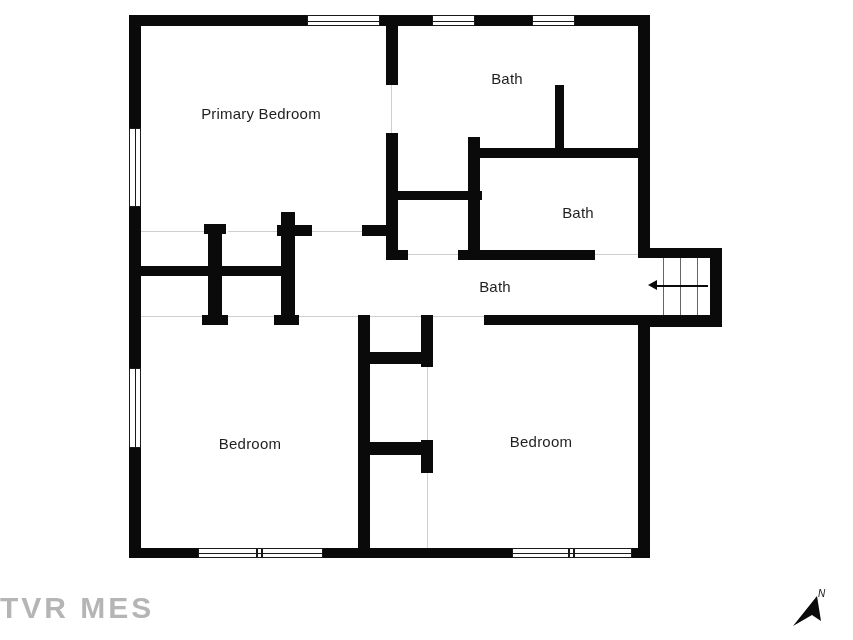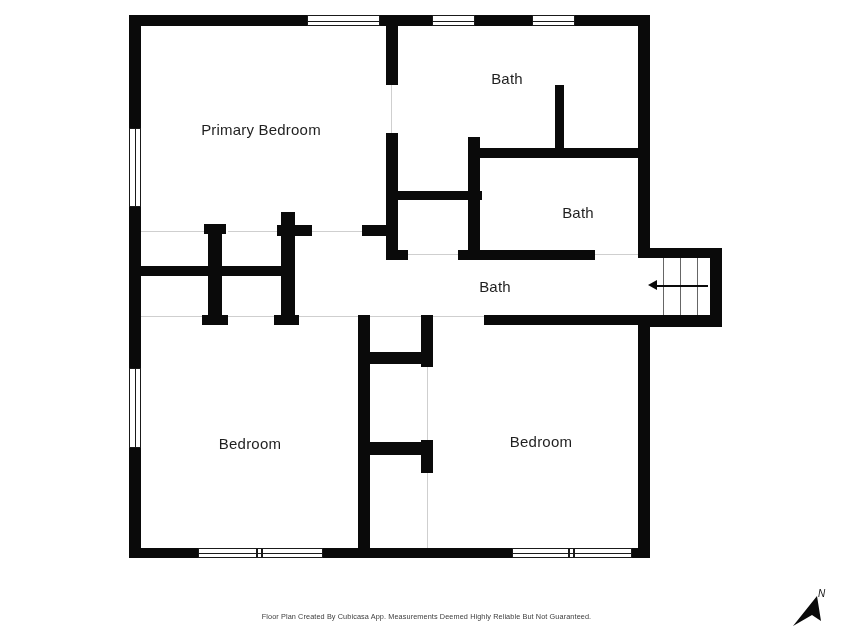--- a/index.html
+++ b/index.html
@@ -95,31 +95,31 @@
       <div class="doorline" style="left: 299px; top: 316px; width: 59px; height: 1px;"></div>
       <div class="doorline" style="left: 370px; top: 316px; width: 51px; height: 1px;"></div>
       <div class="doorline" style="left: 433px; top: 316px; width: 51px; height: 1px;"></div>
       <div class="doorline" style="left: 427px; top: 367px; width: 1px; height: 73px;"></div>
       <div class="doorline" style="left: 427px; top: 473px; width: 1px; height: 75px;"></div>
       <div class="tread" style="left: 663px; top: 258px; width: 1px; height: 57px;"></div>
       <div class="tread" style="left: 680px; top: 258px; width: 1px; height: 57px;"></div>
       <div class="tread" style="left: 697px; top: 258px; width: 1px; height: 57px;"></div>
       <div class="stair-arrow-line" style="left: 657px; top: 285px; width: 51px; height: 2px;"></div>
       <div class="stair-arrow-head" style="left: 648px; top: 280px;"></div>
-      <span class="room-label" style="left: 261px; top: 129px;">Primary Bedroom</span>
+      <span class="room-label" style="left: 261px; top: 113px;">Primary Bedroom</span>
       <span class="room-label" style="left: 507px; top: 78px;">Bath</span>
       <span class="room-label" style="left: 578px; top: 212px;">Bath</span>
       <span class="room-label" style="left: 495px; top: 286px;">Bath</span>
       <span class="room-label" style="left: 250px; top: 443px;">Bedroom</span>
       <span class="room-label" style="left: 541px; top: 441px;">Bedroom</span>
     </div>
 
 
+  <div class="watermark">TVR MES</div>
 
-  <div class="caption">Floor Plan Created By Cubicasa App. Measurements Deemed Highly Reliable But Not Guaranteed.</div>
 
   <div class="compass">
     <span class="compass-n">N</span>
     <svg class="compass-svg" width="36" height="36" viewBox="0 0 36 36">
       <polygon points="27,2 31,27 22,21 3,32" fill="#0a0a0a"></polygon>
     </svg>
   </div>
 
 </div>
 

